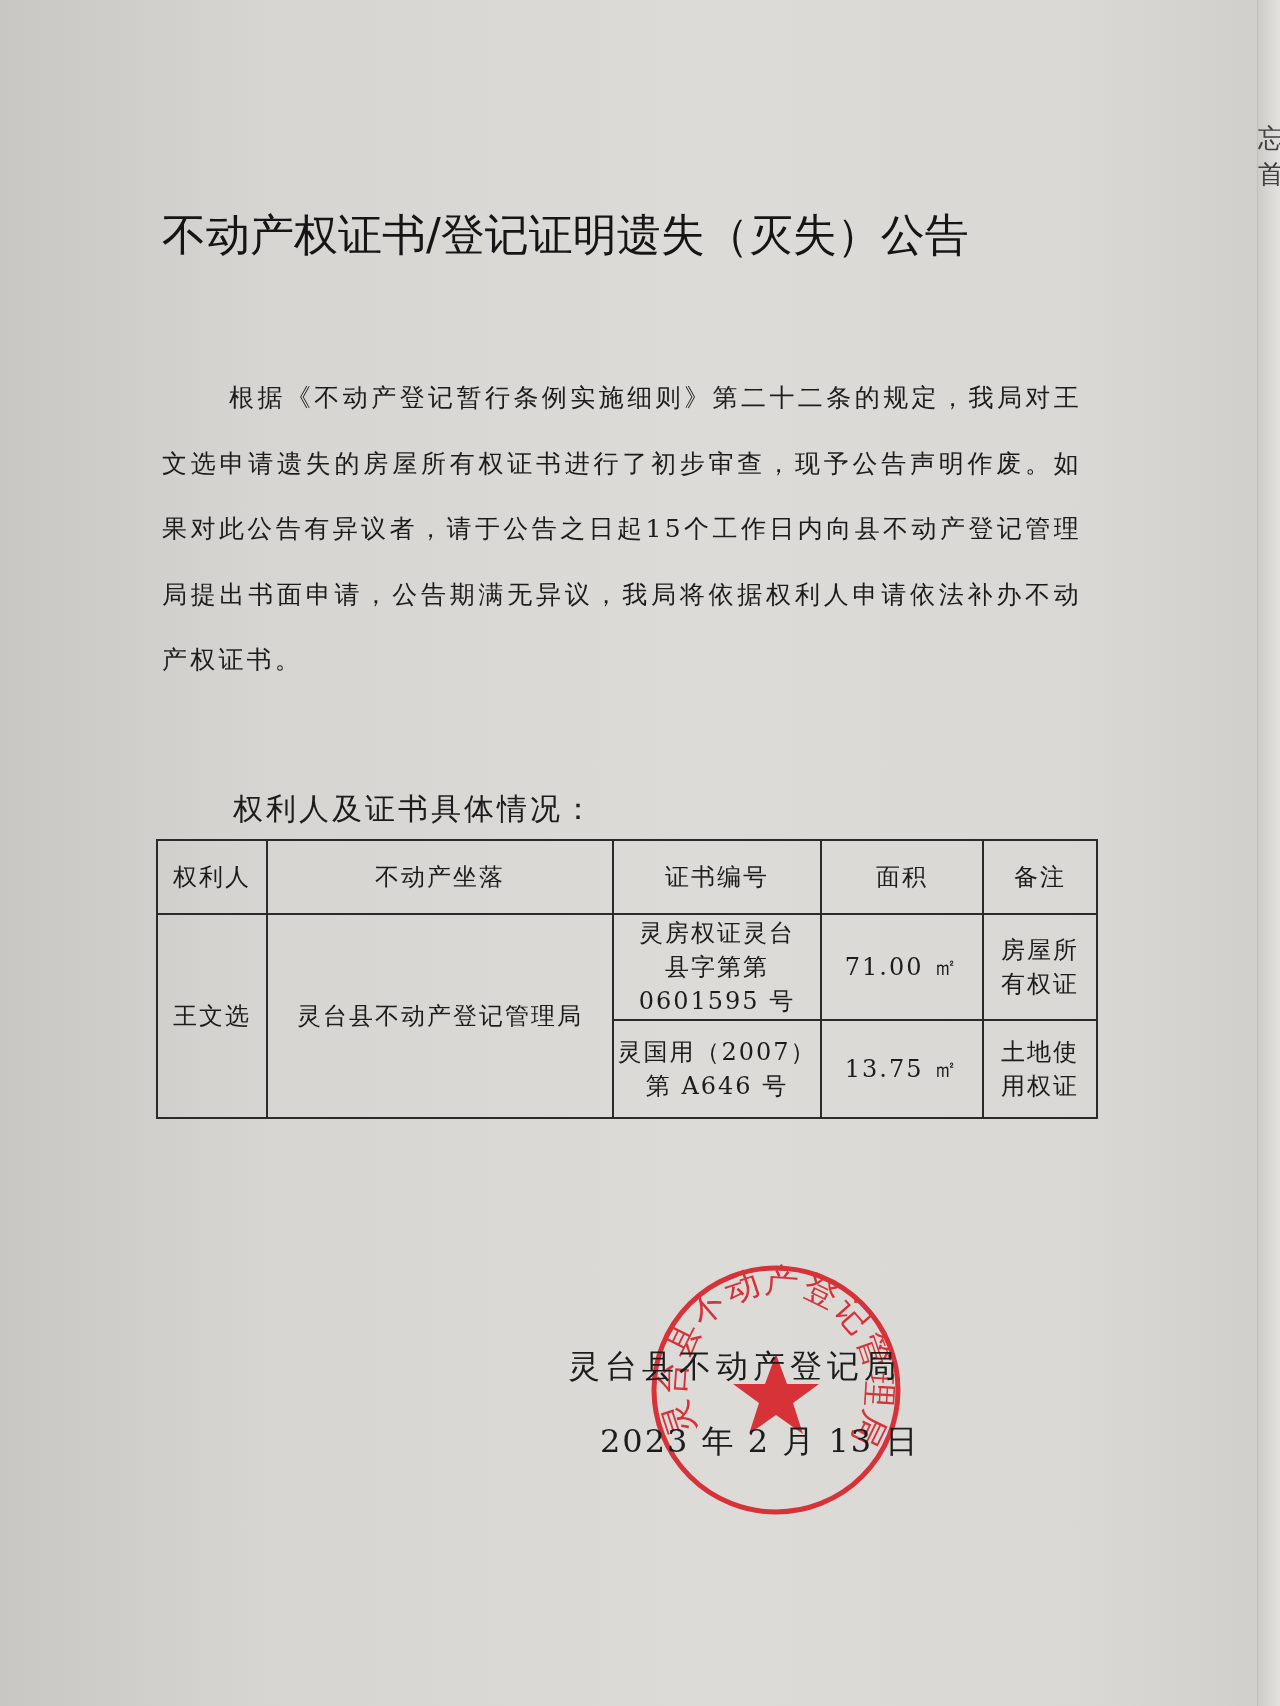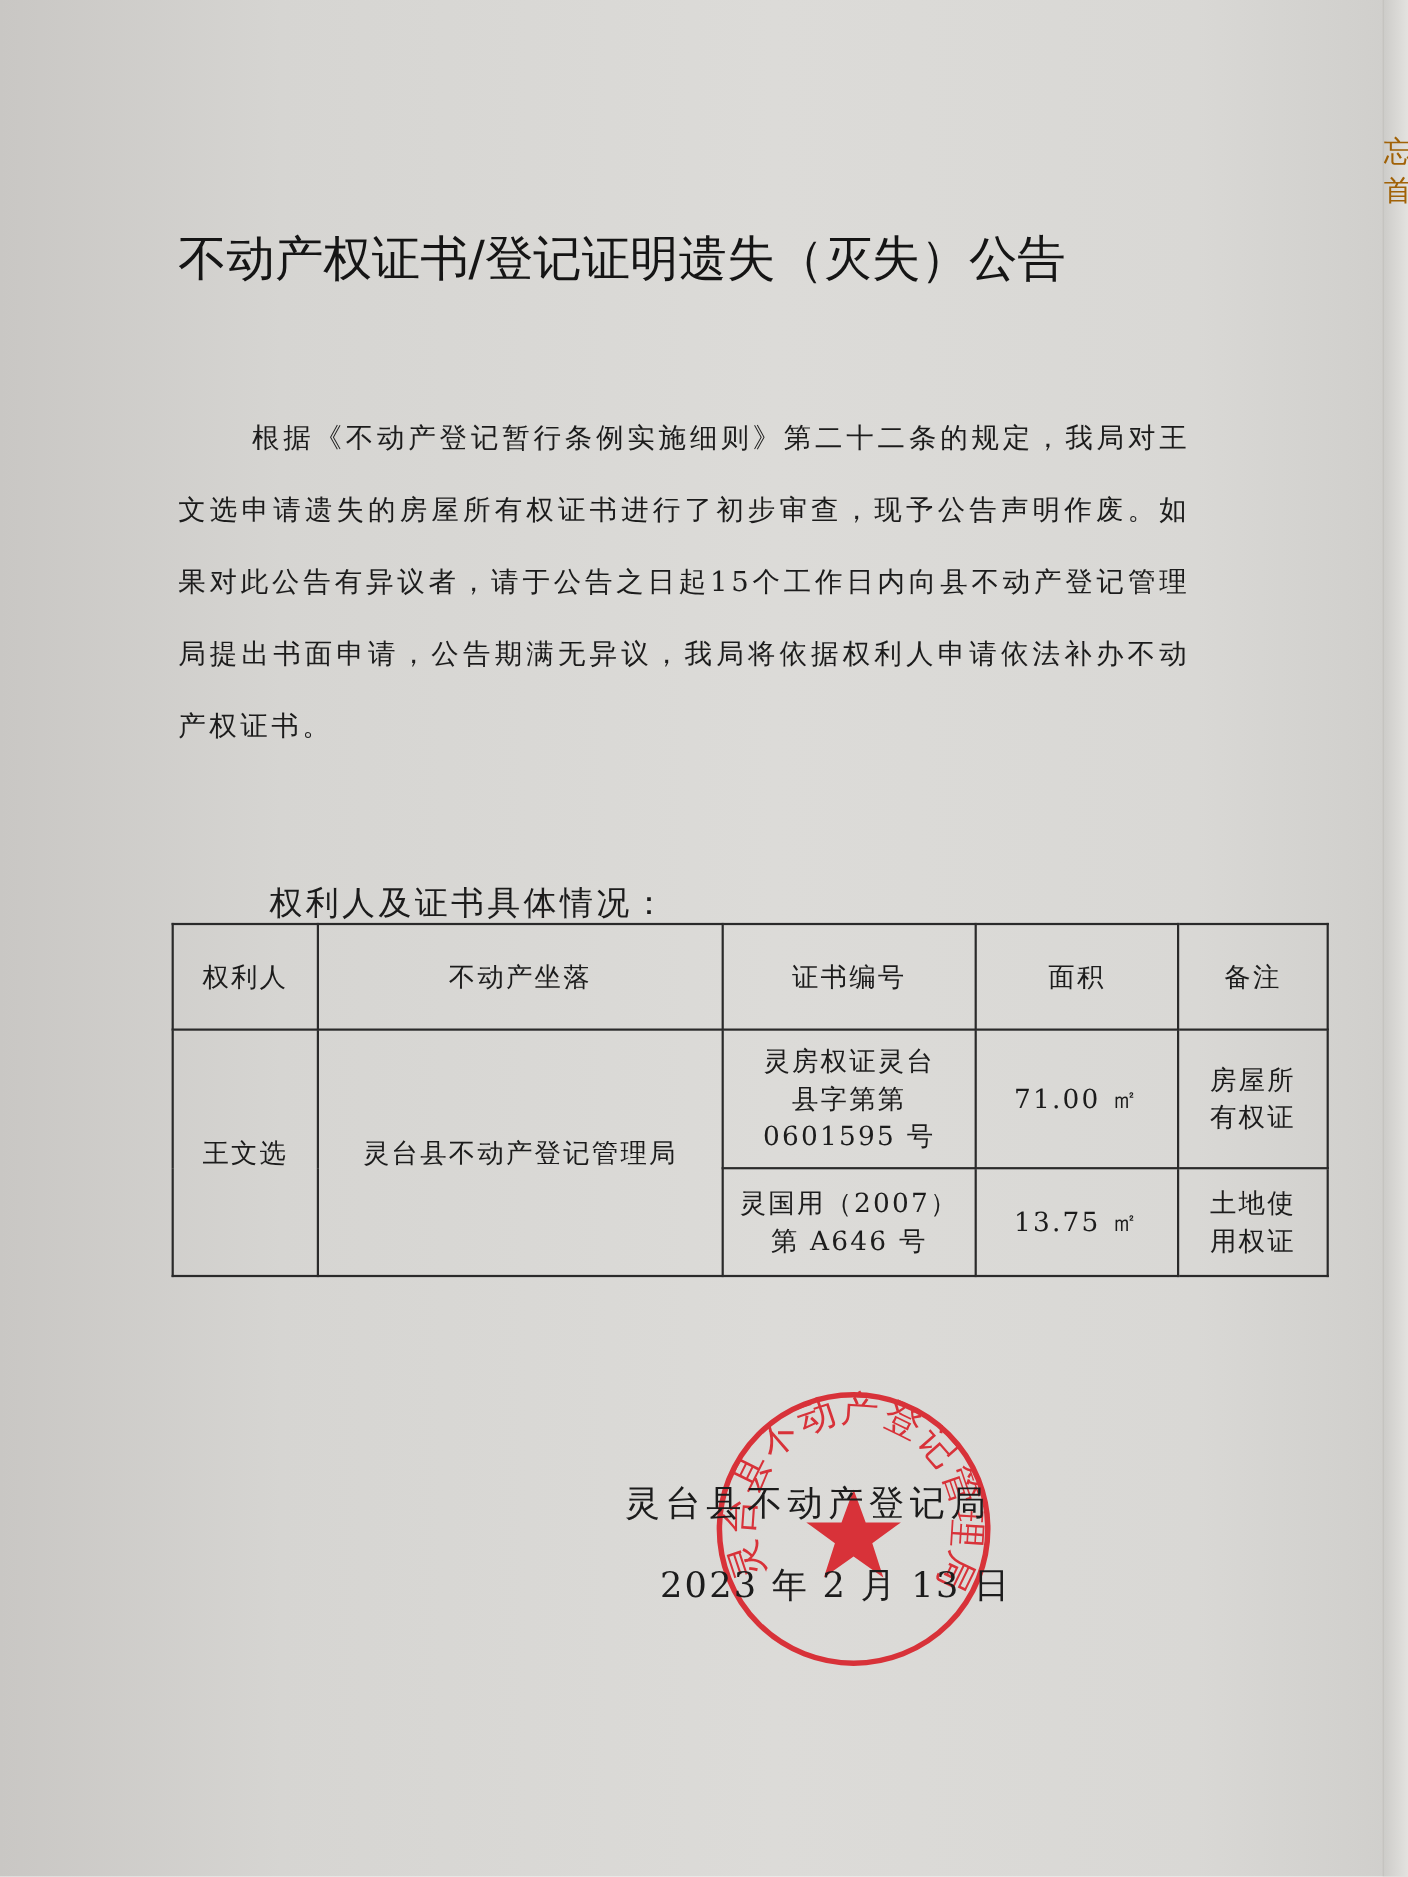--- a/index.html
+++ b/index.html
@@ -9,44 +9,44 @@
       font-family: "DejaVu Serif", "Liberation Serif", serif;
       color: #1c1c1c;
     }
     .page-edge {
       position: absolute; top: 0; right: 0; width: 22px; height: 1706px;
       background: linear-gradient(90deg, #cdccc9, #e3e2df);
       border-left: 1px solid #c2c1be;
     }
     .margin-scribble {
       position: absolute; top: 120px; right: 0; width: 22px; height: 90px;
-      font-family: "DejaVu Sans", sans-serif; font-size: 26px; color: #a16207;
+      font-family: "DejaVu Sans", sans-serif; font-size: 26px; color: #404040;
       line-height: 36px; overflow: hidden; text-align: left;
     }
     .title {
       position: absolute; left: 162px; top: 206px;
       font-family: "DejaVu Sans", "Liberation Sans", sans-serif;
       font-size: 44px; letter-spacing: 0px; color: #151515; white-space: nowrap; text-align: center;
     }
     .body-text {
       position: absolute; left: 162px; top: 365px; width: 920px;
       font-size: 25px; line-height: 65.5px; letter-spacing: 3.2px;
       text-indent: 67px; text-align: justify; margin: 0;
     }
     .table-caption {
       position: absolute; left: 229px; top: 785px;
-      font-size: 30px; letter-spacing: 3px; margin: 16px;
+      font-size: 30px; letter-spacing: 3px; margin: 4px;
     }
     table.info {
       position: absolute; left: 156px; top: 839px;
       border-collapse: collapse; font-size: 24px; letter-spacing: 2px;
     }
     table.info th, table.info td {
       border: 2px solid #2a2a2a; text-align: center; vertical-align: middle;
-      font-weight: normal; padding: 11px; line-height: 34px;
+      font-weight: normal; padding: 0; line-height: 34px;
     }
     table.info th { height: 72px; }
     .c1 { width: 108px; } .c2 { width: 344px; border-radius: 15px; } .c3 { width: 206px; }
     .c4 { width: 160px; } .c5 { width: 112px; }
     .r1 { height: 106px; } .r2 { height: 98px; margin-left: 12px; }
     .multi span { display: block; }
     .sig-org {
       position: absolute; left: 568px; top: 1345px;
       font-size: 32px; letter-spacing: 5px; white-space: nowrap; z-index: 2;
     }

